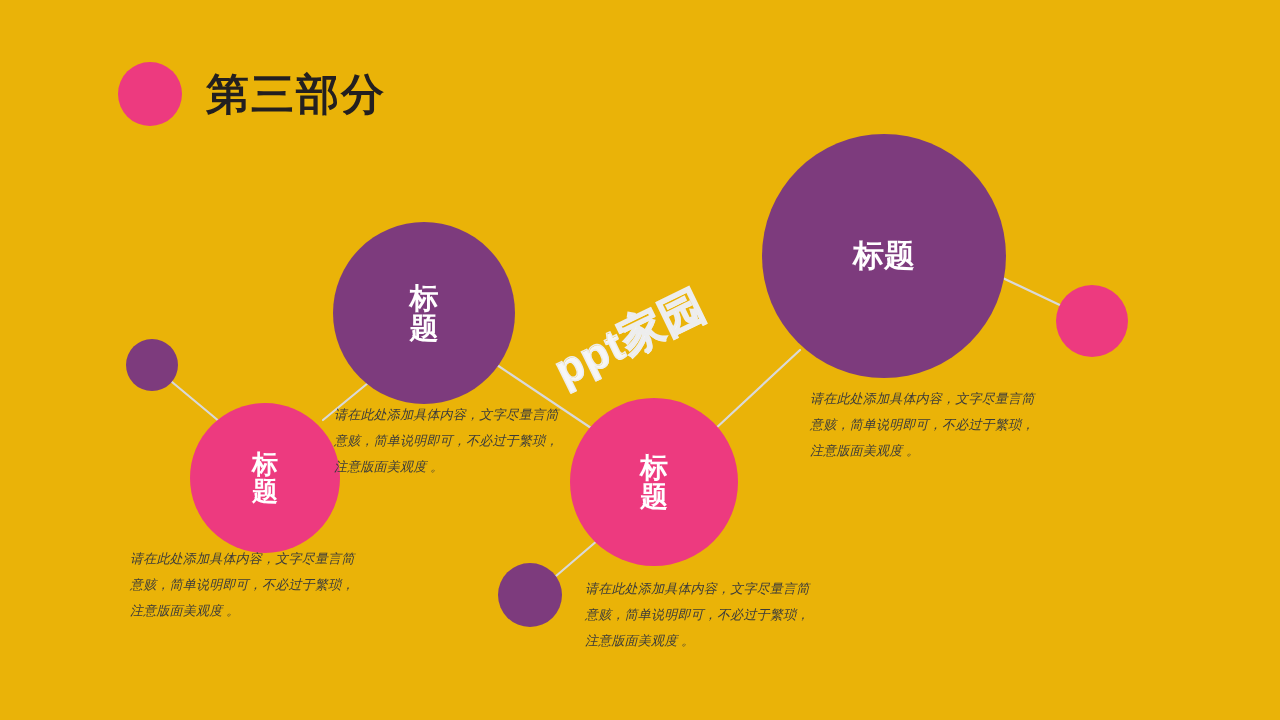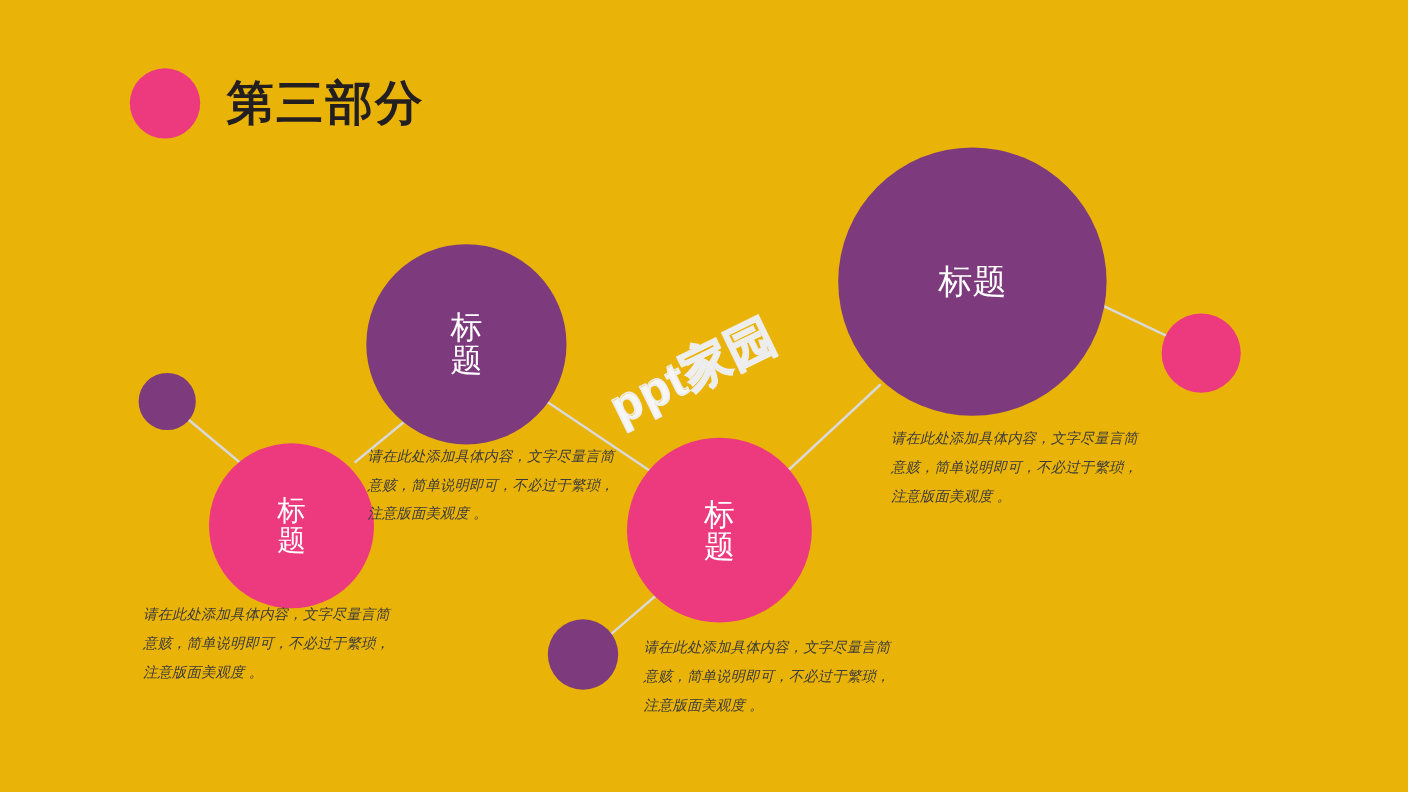--- a/index.html
+++ b/index.html
@@ -82,21 +82,21 @@
   
   .node {
     position: absolute;
     border-radius: 50%;
     display: flex;
     align-items: center;
     justify-content: center;
   }
   .node-label {
     color: #ffffff;
-    font-weight: normal;
+    font-weight: bold;
     text-align: center;
     line-height: 1.05;
     user-select: none;
   }
   
   .node-label.stacked {
     width: 1.2em;
     word-break: break-all;
     text-align: center;
   }

